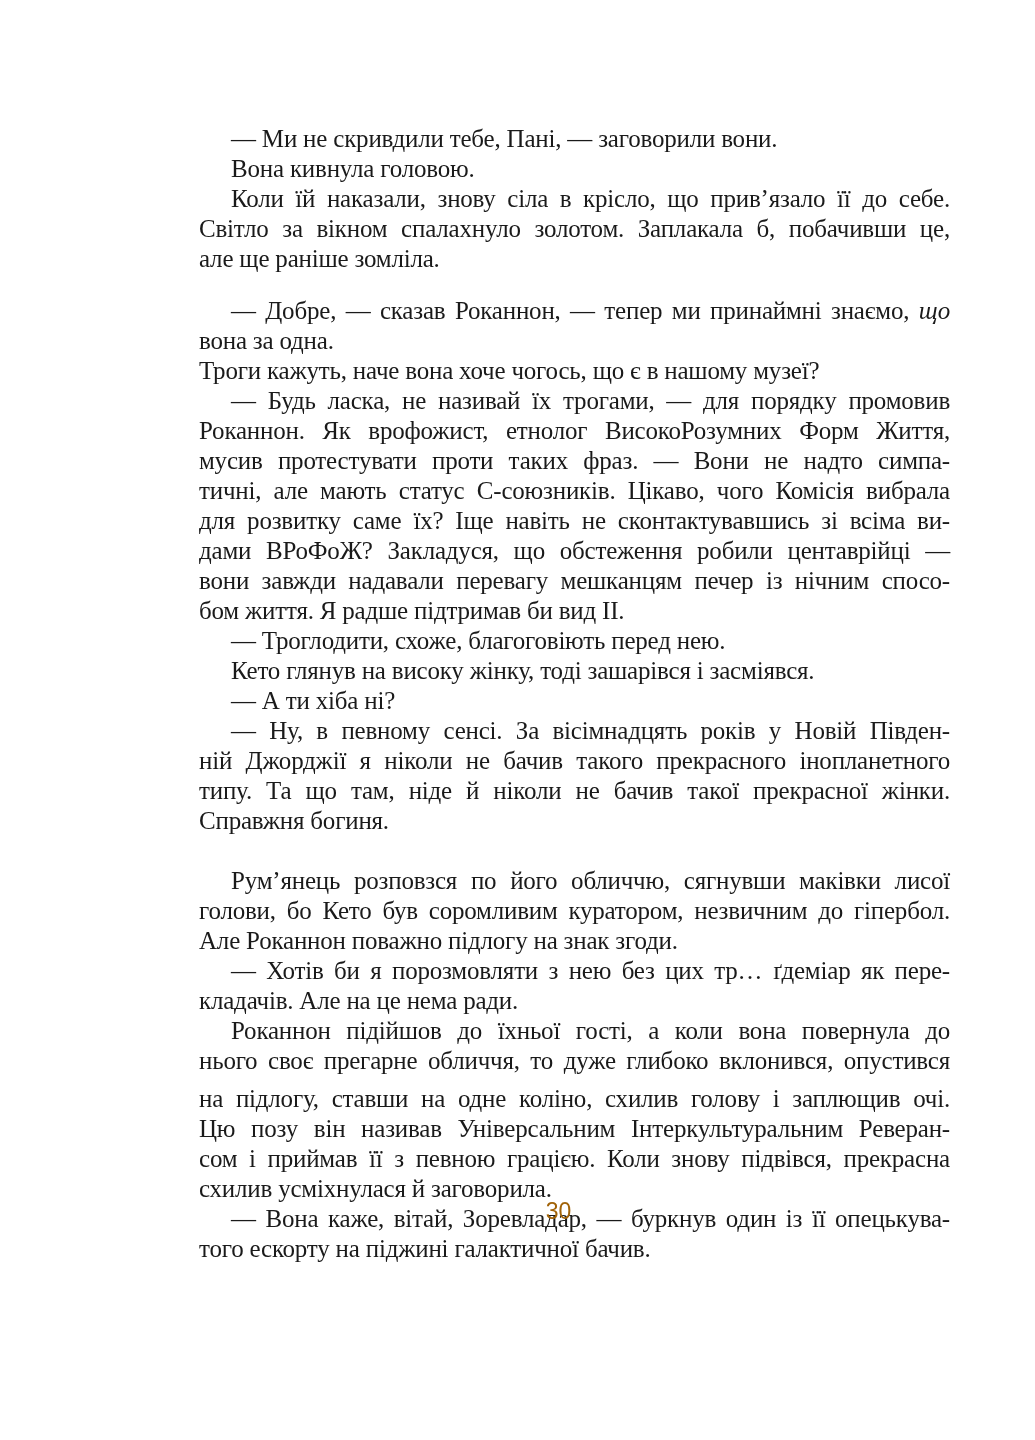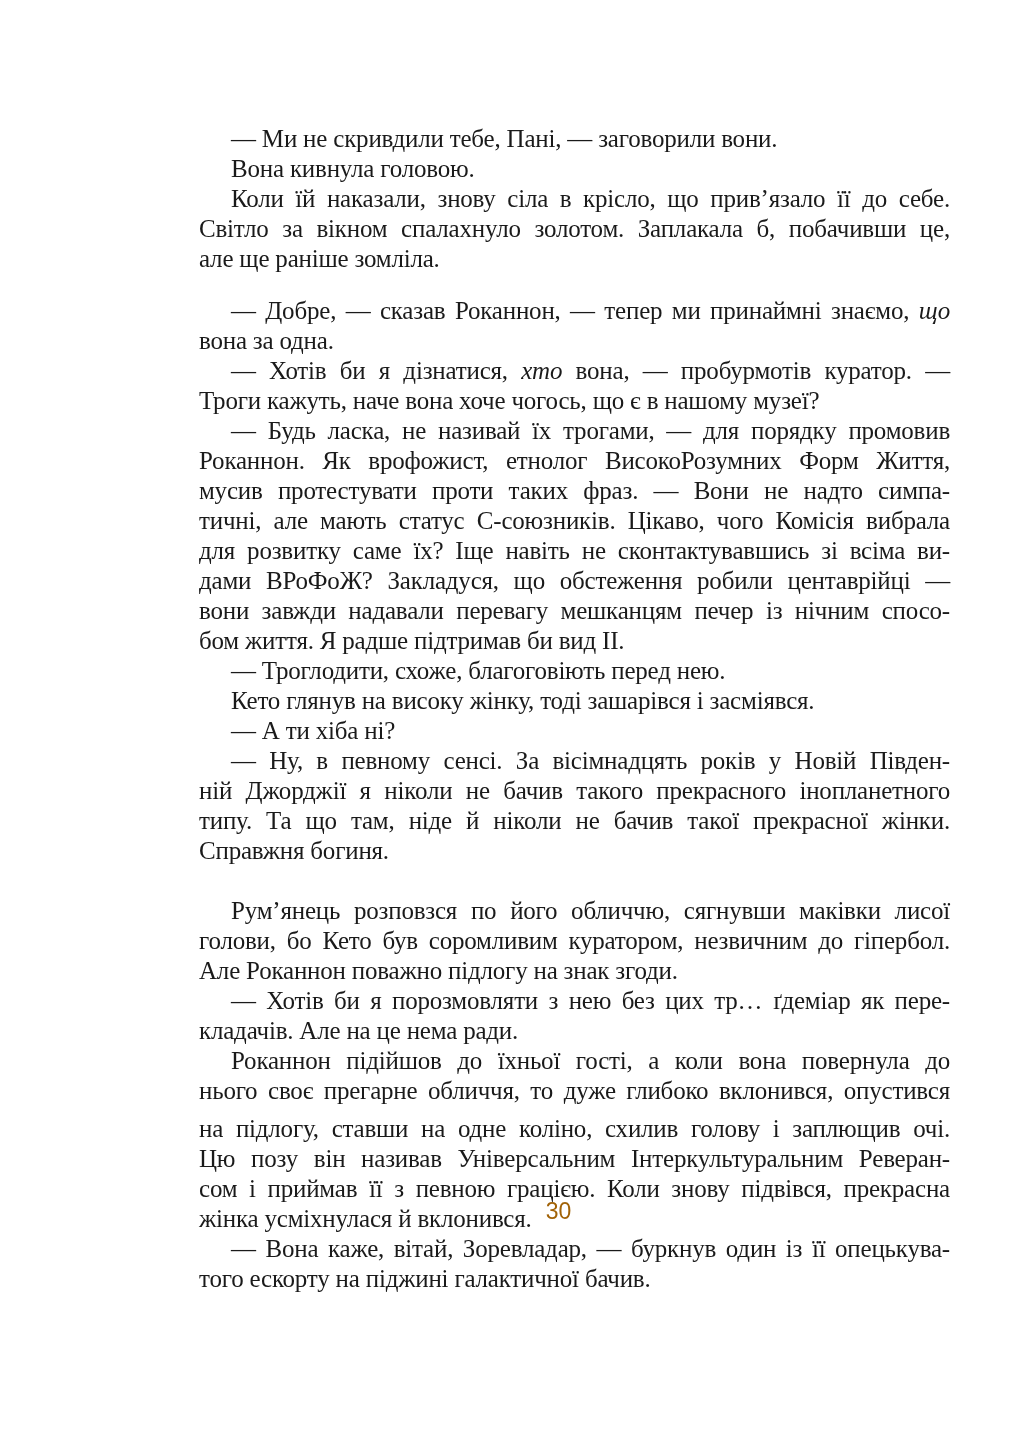--- a/index.html
+++ b/index.html
@@ -61,21 +61,20 @@
       <div class="para">
         <div class="line indent just" style="word-spacing: 5.63068px;"><span class="run"><span>Коли їй наказали, знову сіла в крісло, що прив’язало її до себе.</span></span></div>
         <div class="line just" style="word-spacing: 7.6582px;"><span class="run"><span>Світло за вікном спалахнуло золотом. Заплакала б, побачивши це,</span></span></div>
         <div class="line"><span class="run"><span>але ще раніше зомліла.</span></span></div>
       </div>
       <div class="para gap">
         <div class="line indent just" style="word-spacing: 3.4125px;"><span class="run"><span>— Добре, — сказав Роканнон, — тепер ми принаймні знаємо, </span><i>що</i></span></div>
         <div class="line"><span class="run"><span>вона за одна.</span></span></div>
       </div>
       <div class="para">
-        <div class="line indent just" style="word-spacing: 7.25938px;"><span class="run"><span>— Хотів би я дізнатися, </span><i>хто</i><span> вона, — пробурмотів куратор. —</span></span></div>
         <div class="line"><span class="run"><span>Троги кажуть, наче вона хоче чогось, що є в нашому музеї?</span></span></div>
       </div>
       <div class="para">
         <div class="line indent just" style="word-spacing: 5.83125px;"><span class="run"><span>— Будь ласка, не називай їх трогами, — для порядку промовив</span></span></div>
         <div class="line just" style="word-spacing: 11.5599px;"><span class="run"><span>Роканнон. Як врофожист, етнолог ВисокоРозумних Форм Життя,</span></span></div>
         <div class="line just" style="word-spacing: 9.26736px;"><span class="run"><span>мусив протестувати проти таких фраз. — Вони не надто симпа-</span></span></div>
         <div class="line just" style="word-spacing: 6.21289px;"><span class="run"><span>тичні, але мають статус С-союзників. Цікаво, чого Комісія вибрала</span></span></div>
         <div class="line just" style="word-spacing: 5.95px;"><span class="run"><span>для розвитку саме їх? Іще навіть не сконтактувавшись зі всіма ви-</span></span></div>
         <div class="line just" style="word-spacing: 8.67857px;"><span class="run"><span>дами ВРоФоЖ? Закладуся, що обстеження робили центаврійці —</span></span></div>
         <div class="line just" style="word-spacing: 6.47461px;"><span class="run"><span>вони завжди надавали перевагу мешканцям печер із нічним спосо-</span></span></div>
@@ -104,21 +103,21 @@
       <div class="para">
         <div class="line indent just" style="word-spacing: 4.41016px;"><span class="run"><span>— Хотів би я порозмовляти з нею без цих тр… ґдеміар як пере-</span></span></div>
         <div class="line"><span class="run"><span>кладачів. Але на це нема ради.</span></span></div>
       </div>
       <div class="para">
         <div class="line indent just" style="word-spacing: 9.57292px;"><span class="run"><span>Роканнон підійшов до їхньої гості, а коли вона повернула до</span></span></div>
         <div class="line just" style="word-spacing: 4.53711px;"><span class="run"><span>нього своє прегарне обличчя, то дуже глибоко вклонився, опустився</span></span></div>
         <div class="line just" style="word-spacing: 6.76875px; margin-top: 8px;"><span class="run"><span>на підлогу, ставши на одне коліно, схилив голову і заплющив очі.</span></span></div>
         <div class="line just" style="word-spacing: 9.71875px;"><span class="run"><span>Цю позу він називав Універсальним Інтеркультуральним Реверан-</span></span></div>
         <div class="line just" style="word-spacing: 5.67344px;"><span class="run"><span>сом і приймав її з певною грацією. Коли знову підвівся, прекрасна</span></span></div>
-        <div class="line"><span class="run"><span>жінка усміхнулася й вклонився.</span></span></div>
+        <div class="line"><span class="run"><span>схилив усміхнулася й заговорила.</span></span></div>
       </div>
       <div class="para">
         <div class="line indent just" style="word-spacing: 3.58438px;"><span class="run"><span>— Вона каже, вітай, Зоревладар, — буркнув один із її опецькува-</span></span></div>
         <div class="line"><span class="run"><span>того ескорту на піджині галактичної бачив.</span></span></div>
       </div>
     </main>
   <div class="page-number">30</div>
 </div>
 
 </body></html>

